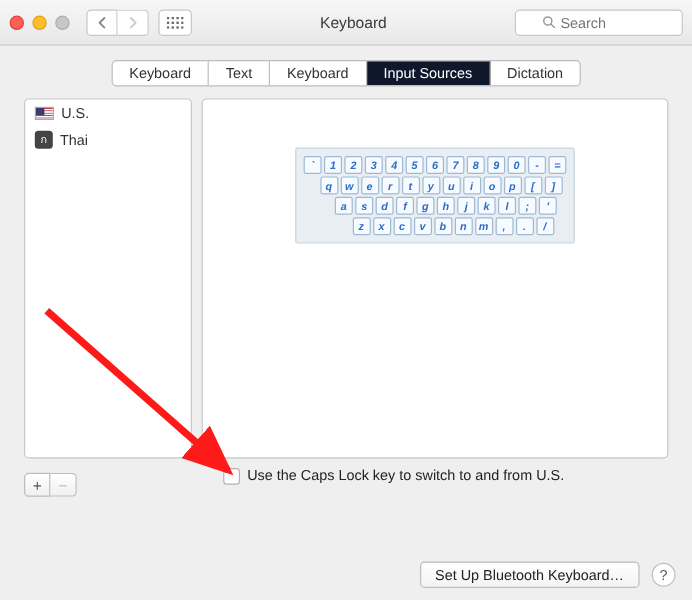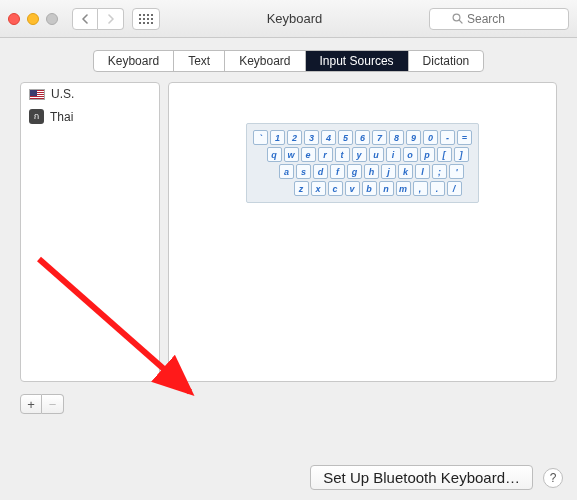--- a/index.html
+++ b/index.html
@@ -51,21 +51,21 @@
   
   .opts{position:absolute;left:186px;top:389px;font-size:12px;color:#222;}
   .optrow{display:flex;align-items:flex-start;gap:6px;margin-bottom:4px;}
   .cb{width:14px;height:14px;border:1px solid #b3b3b3;border-radius:3px;background:#fff;flex-shrink:0;margin-top:1px;position:relative;}
   .cb.checked{background:#1a84ff;border-color:#1a84ff;}
   .cb.checked::after{content:"✓";color:#fff;font-size:11px;position:absolute;left:1px;top:-2px;font-weight:bold;}
   .subnote{font-size:10.5px;color:#888;margin-left:20px;margin-top:-2px;margin-bottom:6px;}
 
   
   .bottom{position:absolute;right:14px;bottom:10px;display:flex;gap:10px;align-items:center;}
-  .btn{padding:3px 12px;font-size:15px;background:linear-gradient(#fff,#f3f3f3);border:1px solid #bdbdbd;border-radius:4px;color:#222;}
+  .btn{padding:3px 12px;font-size:12px;background:linear-gradient(#fff,#f3f3f3);border:1px solid #bdbdbd;border-radius:4px;color:#222;}
   .help{width:20px;height:20px;border-radius:50%;border:1px solid #bdbdbd;background:#fff;font-size:12px;color:#555;display:flex;align-items:center;justify-content:center;}
 
   
   .arrow{position:absolute;left:34px;top:254px;pointer-events:none;}
 </style>
 </head>
 <body>
 
 <div class="titlebar">
   <div class="traffic">
@@ -196,20 +196,24 @@
       </div>
   </div>
 </div>
 
 <div class="addrm">
   <div class="pmbtn">+</div>
   <div class="pmbtn">−</div>
 </div>
 
 <div class="opts">
+  <div class="optrow">
+    <div class="cb"></div>
+    <span>Use the Caps Lock key to switch to and from U.S.</span>
+  </div>
 </div>
 
 <div class="bottom">
   <div class="btn">Set Up Bluetooth Keyboard…</div>
   <div class="help">?</div>
 </div>
 
 <svg class="arrow" width="180" height="160">
   <defs>
       <marker id="ah" markerWidth="8" markerHeight="8" refX="6" refY="3" orient="auto">

